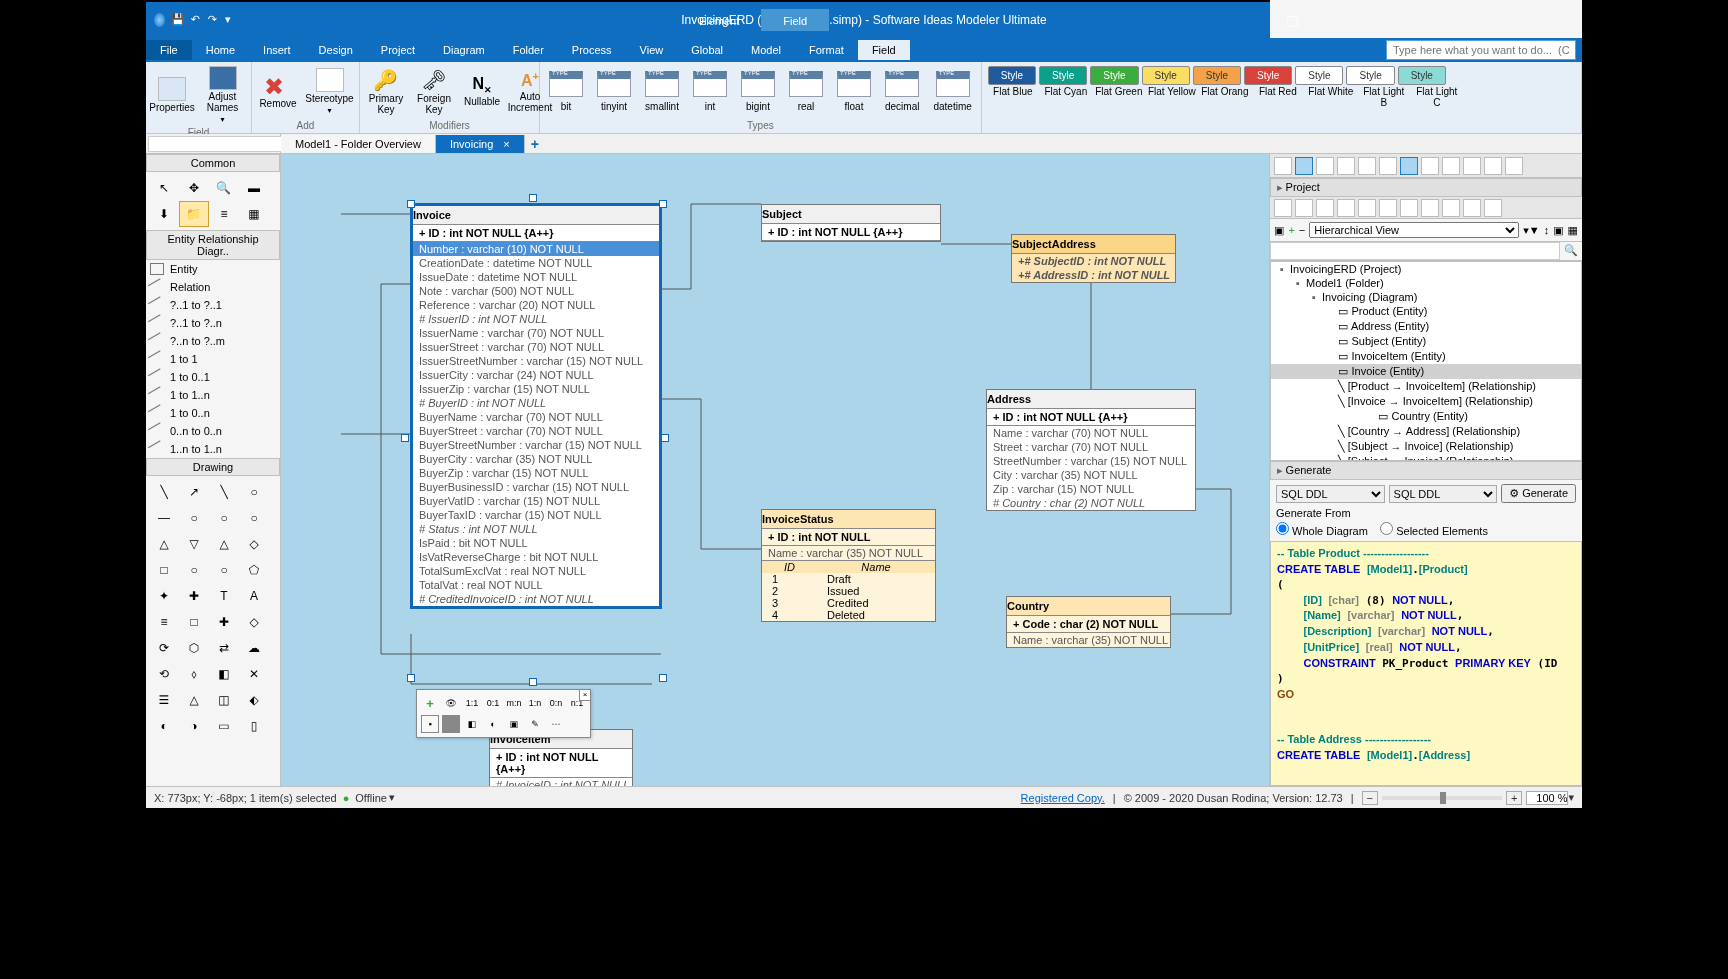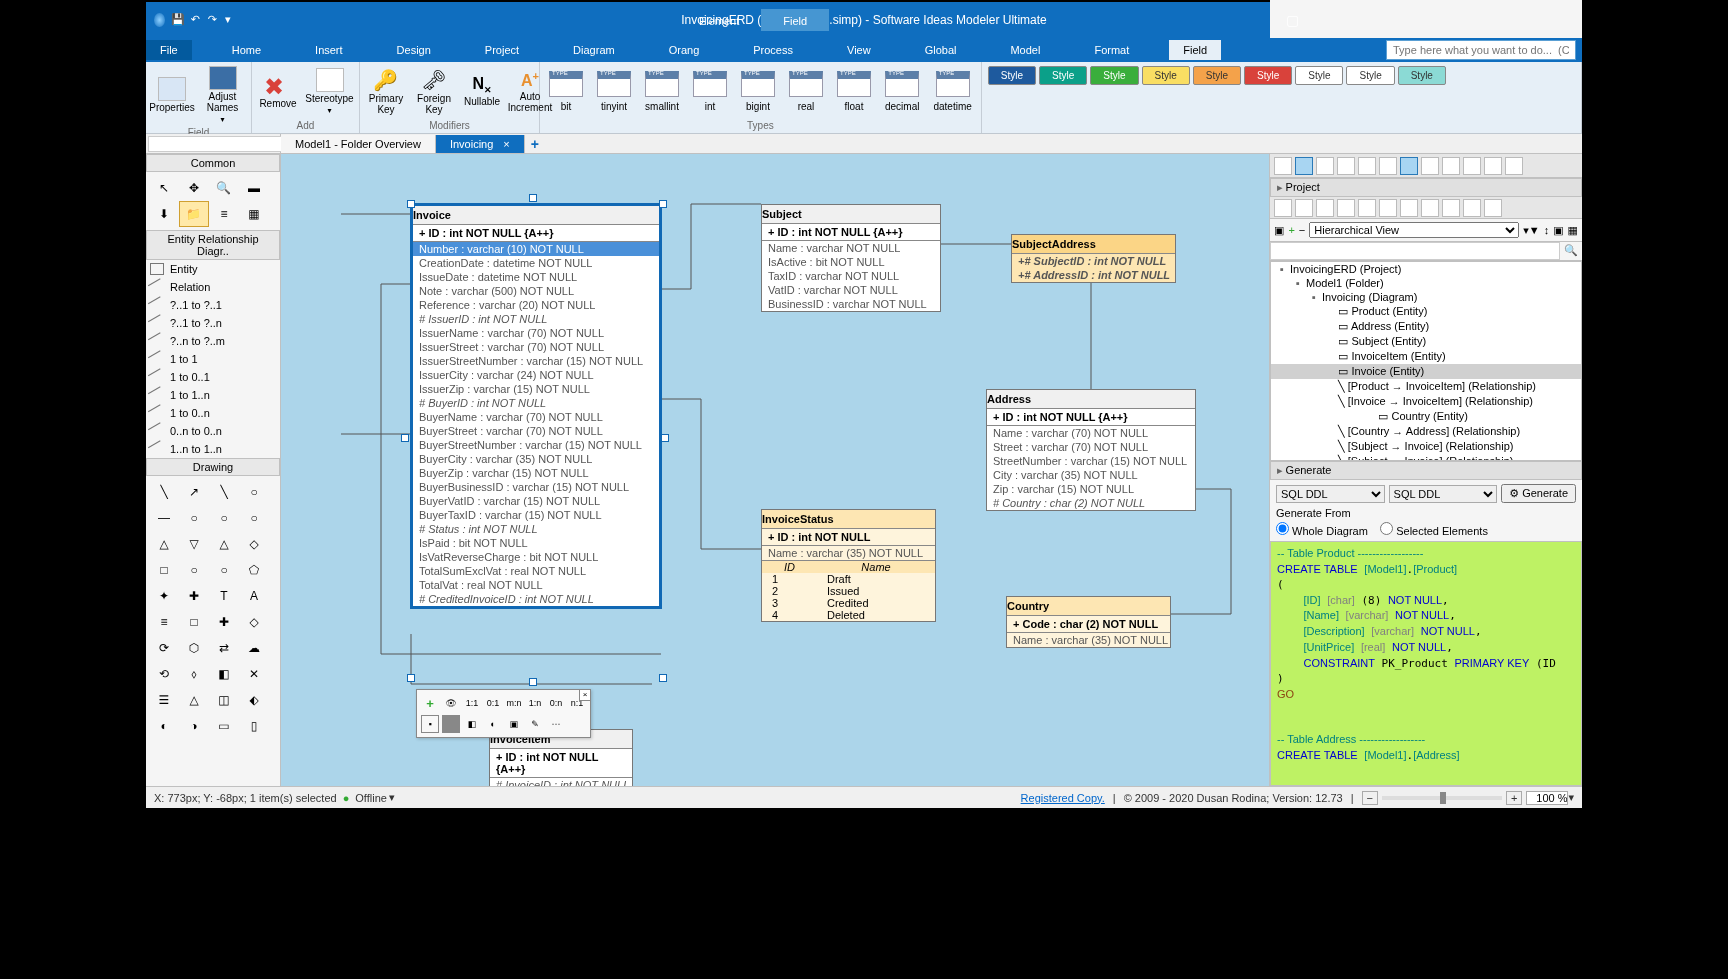--- a/index.html
+++ b/index.html
@@ -80,21 +80,21 @@
 .right .iconrow span{width:18px;height:18px;border:1px solid #bbb;background:#fff;cursor:pointer;}
 .right .iconrow span.sel{background:#A8D5F2;border-color:#2a7ab8;}
 .phdr{background:#e0e0e0; border:1px solid #c0c0c0; padding:2px 6px; font-size:11px;}
 .tree{ flex:0 0 200px; overflow:auto; background:#fff; border:1px solid #c0c0c0; font-size:11px;}
 .tn{ padding:1px 4px; white-space:nowrap; cursor:pointer;}
 .tn.sel{background:#D0D0D0;}
 .tn .exp{display:inline-block;width:10px;color:#666;text-align:center;}
 .gen{ flex:1; display:flex; flex-direction:column;}
 .gen .controls{padding:4px 6px;font-size:11px;}
 .gen select{font-size:11px;border:1px solid #aaa;height:18px;}
-.sql{flex:1; background:#bef264; border:1px solid #c0c0c0; padding:4px 6px; font-family:Consolas,monospace; font-size:11px; overflow:auto; white-space:pre; line-height:1.35;}
+.sql{flex:1; background:#fef9c3; border:1px solid #c0c0c0; padding:4px 6px; font-family:Consolas,monospace; font-size:11px; overflow:auto; white-space:pre; line-height:1.35;font-weight:bold;}
 .sql .c{color:#008080;} .sql .k{color:#0000d0;} .sql .t{color:#008080;} .sql .g{color:#808080;} .sql .b{color:#8B4513;}
 
 
 .status{ height:22px; background:#f0f0f0; border-top:1px solid #c0c0c0; display:flex; align-items:center; padding:0 8px; font-size:11px; color:#333;}
 .status .sep{flex:1;}
 .status a{color:#0066cc;text-decoration:underline;}
 
 
 .ctxtb{position:absolute; background:#f8f8f8; border:1px solid #888; padding:4px; display:flex; gap:3px; align-items:center; box-shadow:1px 1px 3px rgba(0,0,0,.2);}
 .ctxtb span{width:18px;height:18px;display:flex;align-items:center;justify-content:center;font-size:9px;cursor:pointer;}
@@ -124,28 +124,28 @@
   </div>
   <div class="title">InvoicingERD (invoicing-erd.simp)  - Software Ideas Modeler Ultimate</div>
   <div class="right">
     <div class="winbtn">—</div>
     <div class="winbtn">▢</div>
     <div class="winbtn close">✕</div>
   </div>
 </div>
 
 <div class="menubar">
-  <div id="menu-items" style="display: flex; gap: 26px;">
+  <div id="menu-items" style="display: flex;">
         <div class="m file">File</div>
         <div class="m">Home</div>
         <div class="m">Insert</div>
         <div class="m">Design</div>
         <div class="m">Project</div>
         <div class="m">Diagram</div>
-        <div class="m">Orang</div>
+        <div class="m">Folder</div>
         <div class="m">Process</div>
         <div class="m">View</div>
         <div class="m">Global</div>
         <div class="m">Model</div>
         <div class="m">Format</div>
         <div class="m sel">Field</div>
       </div>
   <div style="flex:1"></div>
   <input class="search" placeholder="Type here what you want to do...  (CTRL+Q)" style="">
 </div>
@@ -250,20 +250,31 @@
       <div id="chips-row" style="display:flex;gap:3px;padding-top:2px">
             <div class="stylechip" style="background: rgb(30, 90, 158); color: rgb(255, 255, 255);">Style</div>
             <div class="stylechip" style="background: rgb(11, 160, 137); color: rgb(255, 255, 255);">Style</div>
             <div class="stylechip" style="background: rgb(58, 174, 60); color: rgb(255, 255, 255);">Style</div>
             <div class="stylechip" style="background: rgb(249, 222, 99); color: rgb(51, 51, 51);">Style</div>
             <div class="stylechip" style="background: rgb(244, 162, 74); color: rgb(51, 51, 51);">Style</div>
             <div class="stylechip" style="background: rgb(217, 66, 59); color: rgb(255, 255, 255);">Style</div>
             <div class="stylechip" style="background: rgb(255, 255, 255); color: rgb(51, 51, 51);">Style</div>
             <div class="stylechip" style="background: rgb(255, 255, 255); color: rgb(51, 51, 51);">Style</div>
             <div class="stylechip" style="background: rgb(139, 218, 213); color: rgb(51, 51, 51);">Style</div>
+          </div>
+      <div id="chip-labels" style="display:flex;gap:3px">
+            <div class="stlbl">Flat Blue</div>
+            <div class="stlbl">Flat Cyan</div>
+            <div class="stlbl">Flat Green</div>
+            <div class="stlbl">Flat Yellow</div>
+            <div class="stlbl">Flat Orang</div>
+            <div class="stlbl">Flat Red</div>
+            <div class="stlbl">Flat White</div>
+            <div class="stlbl">Flat Light B</div>
+            <div class="stlbl">Flat Light C</div>
           </div>
     </div>
   </div>
 </div>
 
 <div class="tabsrow">
   <div class="sideblank">
         <input class="sinp" style="">
         <span style="padding:0 4px">🔍</span>
       </div>
@@ -399,27 +410,20 @@
         <div class="handle" style="left:378px;top:46px"></div>
     <div class="handle" style="left:120px;top:280px"></div>
         <div class="handle" style="left:380px;top:280px"></div>
     <div class="handle" style="left:126px;top:520px"></div>
         <div class="handle" style="left:248px;top:524px"></div>
         <div class="handle" style="left:378px;top:520px"></div>
 
     <div class="entity" style="left:480px;top:50px;width:180px">
       <div class="etitle">Subject</div>
       <div class="pk">+ ID : int NOT NULL  {A++}</div>
-      <div id="subject-fields">
-            <div class="fld">Name : varchar NOT NULL</div>
-            <div class="fld">IsActive : bit NOT NULL</div>
-            <div class="fld">TaxID : varchar NOT NULL</div>
-            <div class="fld">VatID : varchar NOT NULL</div>
-            <div class="fld">BusinessID : varchar NOT NULL</div>
-          </div>
     </div>
 
     <div class="entity orange" style="left:730px;top:80px;width:165px">
       <div class="etitle">SubjectAddress</div>
       <div id="subjaddr-fields">
             <div class="fld it" style="font-weight: bold;">+# SubjectID : int NOT NULL</div>
             <div class="fld it" style="font-weight: bold;">+# AddressID : int NOT NULL</div>
           </div>
     </div>
 

